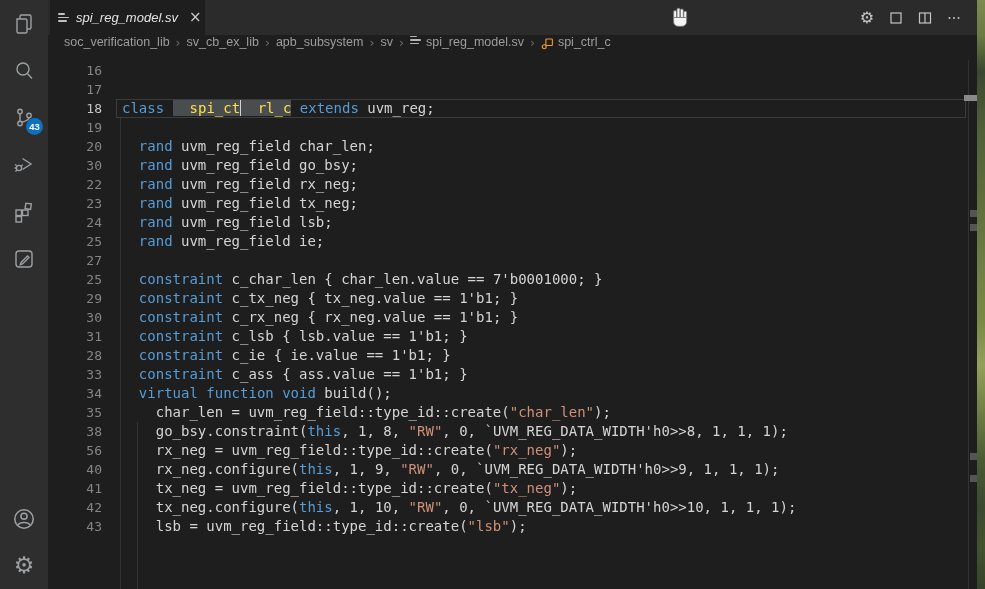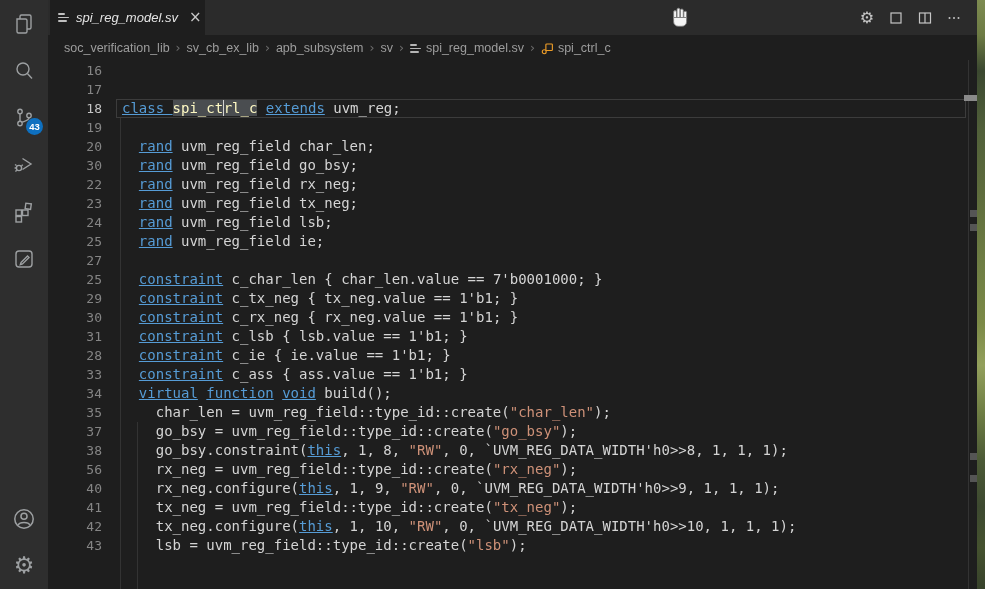--- a/index.html
+++ b/index.html
@@ -26,40 +26,40 @@
   .fileicon{display:inline-flex;flex-direction:column;gap:2px;}
   .fileicon i{display:block;height:1.4px;background:#c0c0c0;border-radius:1px;}
   .fileicon .l1{width:7px;} .fileicon .l2{width:11px;} .fileicon .l3{width:9px;}
   .editor-actions{position:absolute;right:13px;top:0;height:35px;display:flex;align-items:center;gap:9px;}
   .ea-btn{width:20px;height:20px;display:flex;align-items:center;justify-content:center;cursor:pointer;}
   .ea-btn svg{stroke:#c5c5c5;fill:none;stroke-width:1.2;}
   .ea-gear{font-family:"DejaVu Sans",sans-serif;color:#c5c5c5;font-size:16px;line-height:1;}
 
   
   .breadcrumbs{position:absolute;left:48px;top:35px;width:929px;height:25px;background:#1e1e1e;
-               display:flex;align-items:center;padding-left:16px;box-sizing:border-box;
+               display:flex;padding-left:16px;box-sizing:border-box;
                font-size:12.5px;color:#9d9d9d;white-space:nowrap;}
   .bc-item{cursor:pointer;}
   .bc-sep{color:#6e6e6e;margin:0 6px;font-family:"DejaVu Sans",sans-serif;}
   .bc-fileicon{margin-right:5px;transform:translateY(1px);}
   .bc-fileicon i{background:#b5b5b5;}
   .classicon{margin-right:4px;transform:translateY(2px);}
 
   
   .editor{position:absolute;left:52px;top:60px;width:929px;height:529px;background:#1e1e1e;
           overflow:hidden;cursor:text;}
   .code-line{display:flex;height:19px;line-height:19px;position:relative;}
   .ln{width:50px;text-align:right;color:var(--lnum);font:13px "DejaVu Sans Mono",monospace;
       flex:none;user-select:none;line-height:19px;}
   .code-line.active .ln{color:var(--lnum-active);}
   .lt{flex:1;margin-left:14px;margin-right:15px;padding-left:6px;white-space:pre;
       font:14px/19px "DejaVu Sans Mono",monospace;color:var(--txt);}
   .code-line.active .lt{box-shadow:inset 0 0 0 1px #3c3c3c;}
-  .tk-k{color:var(--kw);text-decoration:underline;} .tk-s{color:var(--str);} .tk-p{color:var(--txt);}
-  .tk-w{color:#fef9c3;background:var(--wordhl);}
+  .tk-k{color:var(--kw);} .tk-s{color:var(--str);} .tk-p{color:var(--txt);}
+  .tk-w{color:#fde047;background:var(--wordhl);padding-left:17px;}
   .tk-cur{display:inline-block;width:1.5px;height:16px;background:#d2d2d2;
           vertical-align:-3px;margin:0 -1px 0 0;}
   .indent-guide{position:absolute;width:1px;background:#333333;}
   .g1{left:68px;top:58px;bottom:0;}
   .g2{left:85px;top:362px;bottom:0;}
   .ruler-line{position:absolute;left:916px;top:0;bottom:0;width:1px;background:#333333;}
   .ov-mark{position:absolute;background:#555555;width:9px;left:918px;height:7px;}
   .ov-cursor{position:absolute;background:#8a8a8a;left:912px;width:18px;height:6px;top:35px;}
 
   
@@ -270,24 +270,20 @@
         </div>
         <div class="code-line">
           <span class="ln">34</span>
           <span class="lt"><span class="tk-p">  </span><span class="tk-k">virtual</span><span class="tk-p"> </span><span class="tk-k">function</span><span class="tk-p"> </span><span class="tk-k">void</span><span class="tk-p"> build();</span></span>
         </div>
         <div class="code-line">
           <span class="ln">35</span>
           <span class="lt"><span class="tk-p">    char_len = uvm_reg_field::type_id::create(</span><span class="tk-s">"char_len"</span><span class="tk-p">);</span></span>
         </div>
         <div class="code-line">
-          <span class="ln">37</span>
-          <span class="lt"><span class="tk-p">    go_bsy = uvm_reg_field::type_id::create(</span><span class="tk-s">"go_bsy"</span><span class="tk-p">);</span></span>
-        </div>
-        <div class="code-line">
           <span class="ln">38</span>
           <span class="lt"><span class="tk-p">    go_bsy.constraint(</span><span class="tk-k">this</span><span class="tk-p">, 1, 8, </span><span class="tk-s">"RW"</span><span class="tk-p">, 0, `UVM_REG_DATA_WIDTH'h0&gt;&gt;8, 1, 1, 1);</span></span>
         </div>
         <div class="code-line">
           <span class="ln">56</span>
           <span class="lt"><span class="tk-p">    rx_neg = uvm_reg_field::type_id::create(</span><span class="tk-s">"rx_neg"</span><span class="tk-p">);</span></span>
         </div>
         <div class="code-line">
           <span class="ln">40</span>
           <span class="lt"><span class="tk-p">    rx_neg.configure(</span><span class="tk-k">this</span><span class="tk-p">, 1, 9, </span><span class="tk-s">"RW"</span><span class="tk-p">, 0, `UVM_REG_DATA_WIDTH'h0&gt;&gt;9, 1, 1, 1);</span></span>

